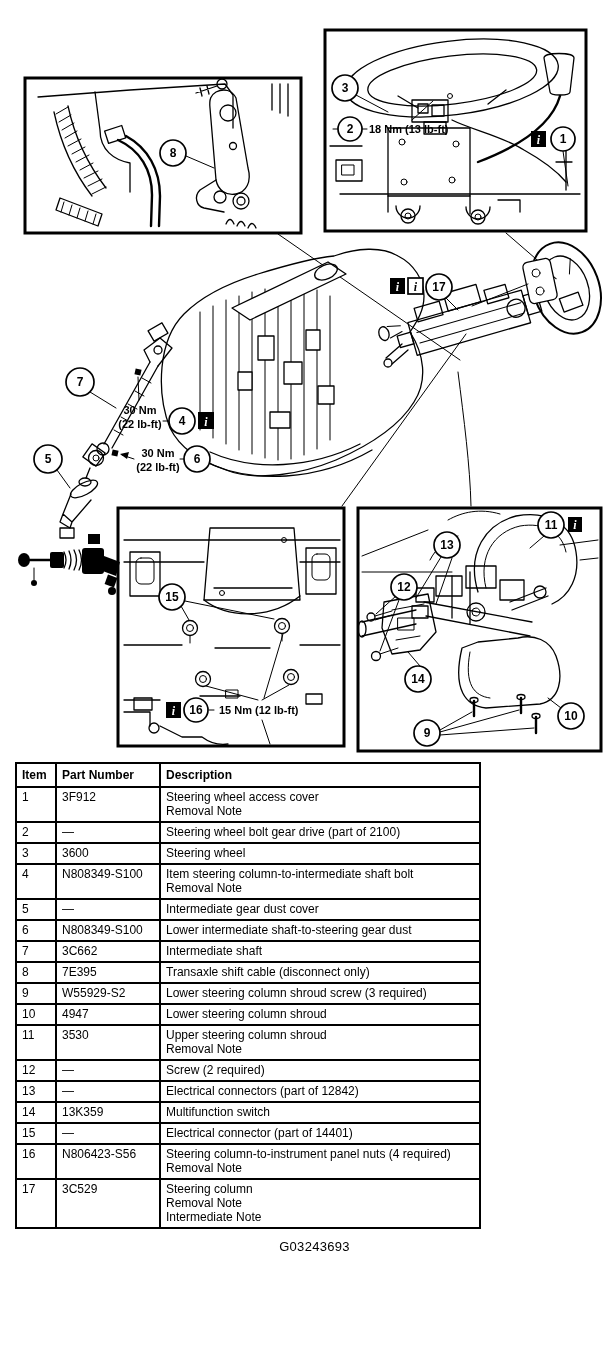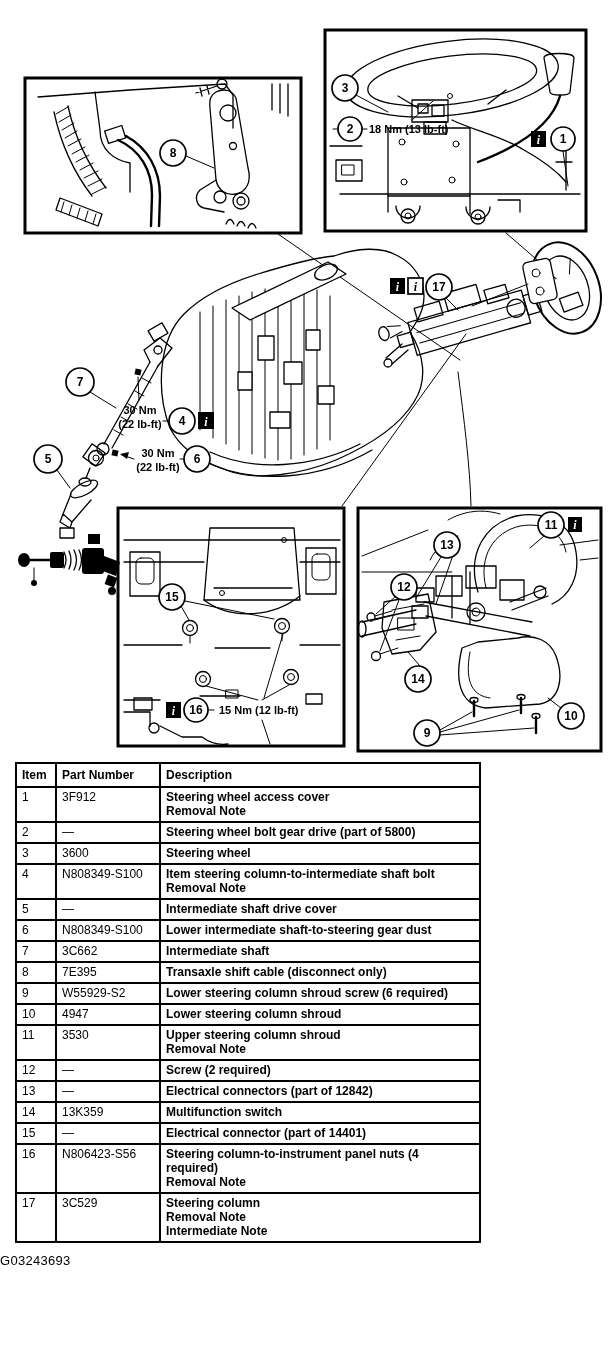--- a/index.html
+++ b/index.html
@@ -17,22 +17,22 @@
   svg .tqc{text-anchor:middle;}
   svg .ib rect{fill:#000;stroke:none;}
   svg .ib text{font:italic bold 12px "Liberation Serif",serif;fill:#fff;text-anchor:middle;}
   svg .iw rect{fill:#fff;stroke:#000;stroke-width:1.7;}
   svg .iw text{font:italic bold 12px "Liberation Serif",serif;fill:#000;text-anchor:middle;}
   table.parts{border-collapse:collapse;margin:6px 0 0 15px;border:2px solid #000;}
   table.parts th,table.parts td{border:2px solid #000;font-size:12px;line-height:14px;padding:2px 5px 3px 5px;vertical-align:top;text-align:left;}
   table.parts th{text-align:left;font-weight:bold;padding:4px 5px;}
   td.col-item,th.col-item{width:28px;}
   td.col-part,th.col-part{width:92px;}
-  td.col-desc,th.col-desc{width:308px;font-weight:bold;}
-  .footer-code{margin:10px 0 0 0;font-size:13px;letter-spacing:.3px;}
+  td.col-desc,th.col-desc{width:308px;}
+  .footer-code{margin:10px 0 0 17px;font-size:13px;letter-spacing:.3px;text-align:center;}
 </style>
 </head>
 <body>
 
 <div class="figure-wrap">
 <svg width="612" height="756" viewBox="0 0 612 756">
 
   <g>
     <rect class="box" x="25" y="78" width="276" height="155"></rect>
     <g class="ln">
@@ -385,21 +385,21 @@
         <td class="col-part">3F912</td>
         <td class="col-desc">
           <div>Steering wheel access cover</div>
           <div>Removal Note</div>
         </td>
       </tr>
       <tr>
         <td class="col-item">2</td>
         <td class="col-part">—</td>
         <td class="col-desc">
-          <div>Steering wheel bolt gear drive (part of 5800)</div>
+          <div>Steering wheel bolt gear drive (part of 2100)</div>
         </td>
       </tr>
       <tr>
         <td class="col-item">3</td>
         <td class="col-part">3600</td>
         <td class="col-desc">
           <div>Steering wheel</div>
         </td>
       </tr>
       <tr>
@@ -407,21 +407,21 @@
         <td class="col-part">N808349-S100</td>
         <td class="col-desc">
           <div>Item steering column-to-intermediate shaft bolt</div>
           <div>Removal Note</div>
         </td>
       </tr>
       <tr>
         <td class="col-item">5</td>
         <td class="col-part">—</td>
         <td class="col-desc">
-          <div>Intermediate shaft drive cover</div>
+          <div>Intermediate gear dust cover</div>
         </td>
       </tr>
       <tr>
         <td class="col-item">6</td>
         <td class="col-part">N808349-S100</td>
         <td class="col-desc">
           <div>Lower intermediate shaft-to-steering gear dust</div>
         </td>
       </tr>
       <tr>
@@ -435,21 +435,21 @@
         <td class="col-item">8</td>
         <td class="col-part">7E395</td>
         <td class="col-desc">
           <div>Transaxle shift cable (disconnect only)</div>
         </td>
       </tr>
       <tr>
         <td class="col-item">9</td>
         <td class="col-part">W55929-S2</td>
         <td class="col-desc">
-          <div>Lower steering column shroud screw (6 required)</div>
+          <div>Lower steering column shroud screw (3 required)</div>
         </td>
       </tr>
       <tr>
         <td class="col-item">10</td>
         <td class="col-part">4947</td>
         <td class="col-desc">
           <div>Lower steering column shroud</div>
         </td>
       </tr>
       <tr>

